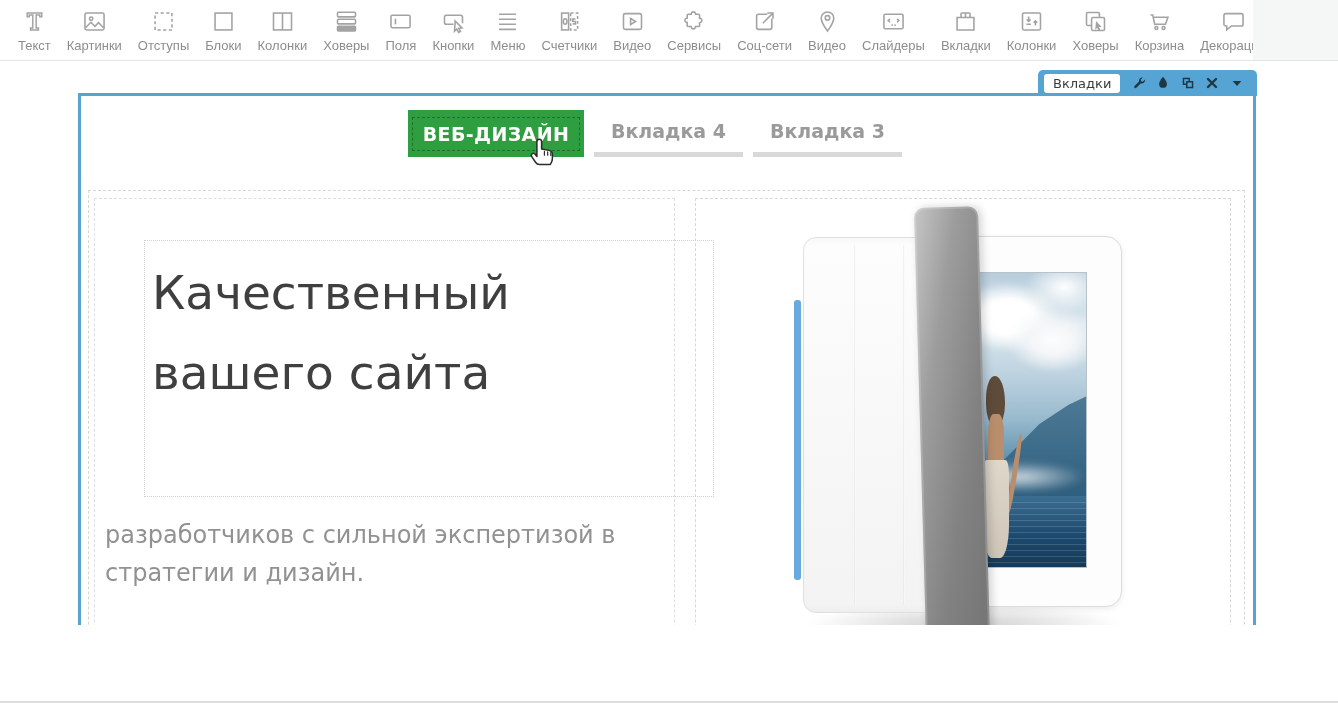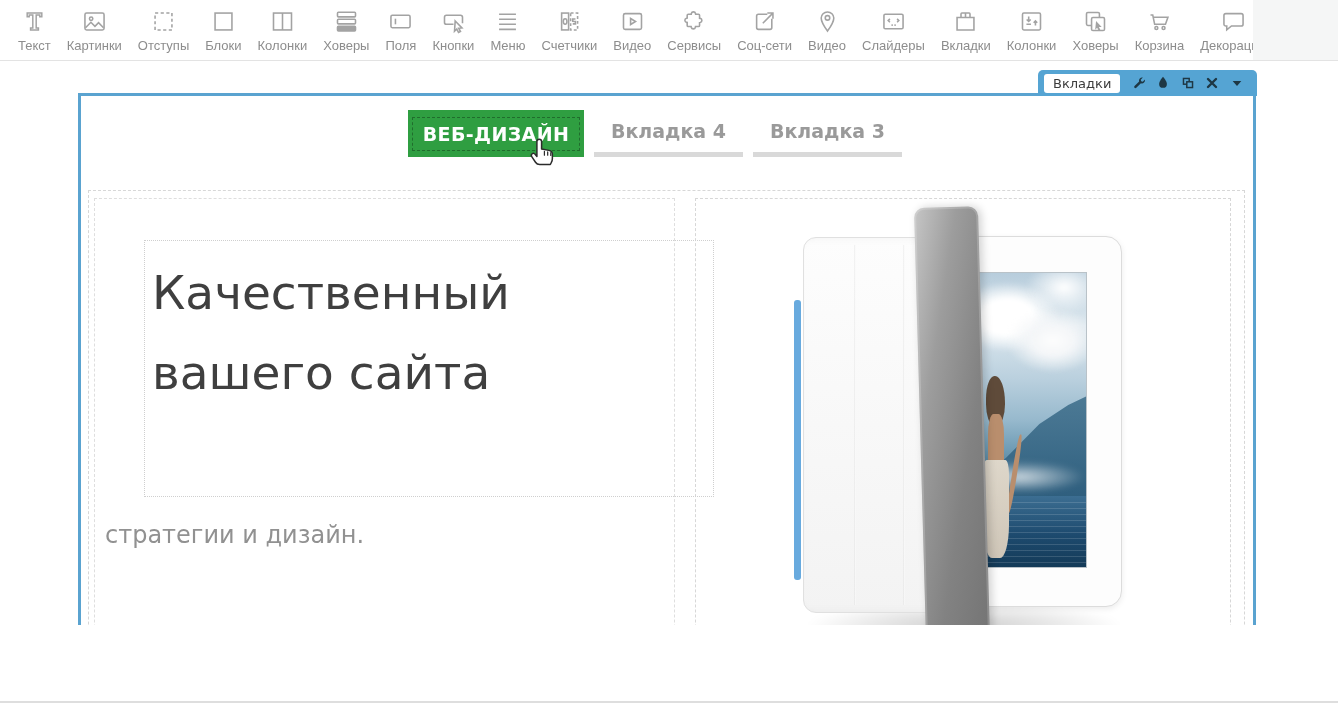--- a/index.html
+++ b/index.html
@@ -354,20 +354,21 @@
     <div class="row-box"></div>
     <div class="col-left"></div>
     <div class="col-right"></div>
 
     <div class="heading-box">
       <div class="heading-line">Качественный</div>
       <div class="heading-line">вашего сайта</div>
     </div>
 
     <div class="para">
+      <div>разработчиков с сильной экспертизой в</div>
       <div>стратегии и дизайн.</div>
     </div>
 
     <button class="more-btn">Подробнее</button>
 
     <div class="tablet-group">
       <div class="t-shadow"></div>
       <div class="t-body"></div>
       <div class="t-screen">
         <div class="cloud c1"></div>

